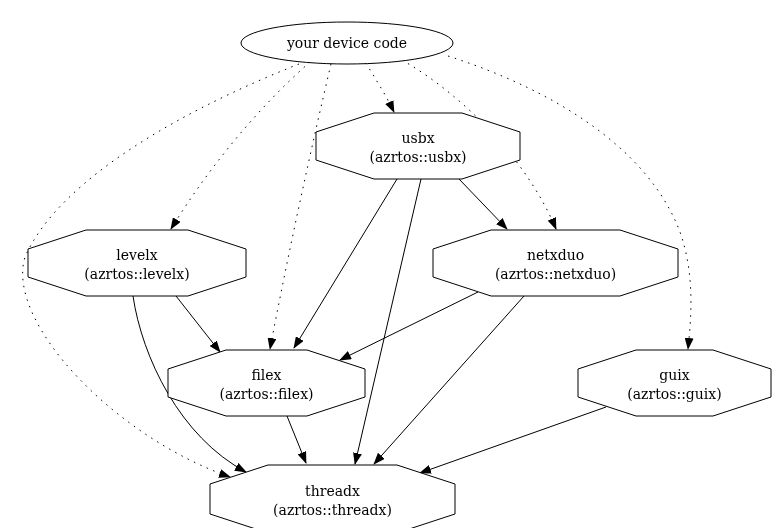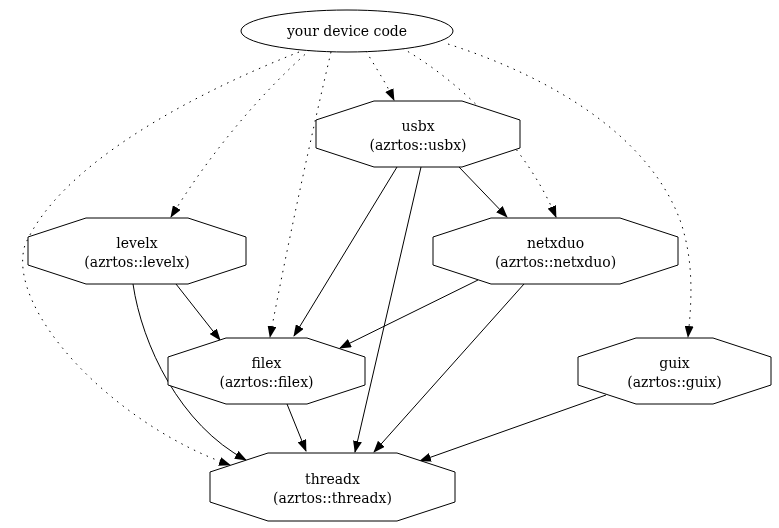--- a/index.html
+++ b/index.html
@@ -7,20 +7,21 @@
     padding: 0;
     background: #ffffff;
     width: 779px;
     height: 528px;
     overflow: hidden;
     font-family: "DejaVu Serif", "Liberation Serif", serif;
   }
   #graph-figure {
     width: 779px;
     height: 404px;
+    margin-top: 12px;
   }
   svg text {
     font-family: "DejaVu Serif", "Liberation Serif", serif;
     font-size: 14px;
     fill: #000000;
   }
 </style>
 </head>
 <body>
 

